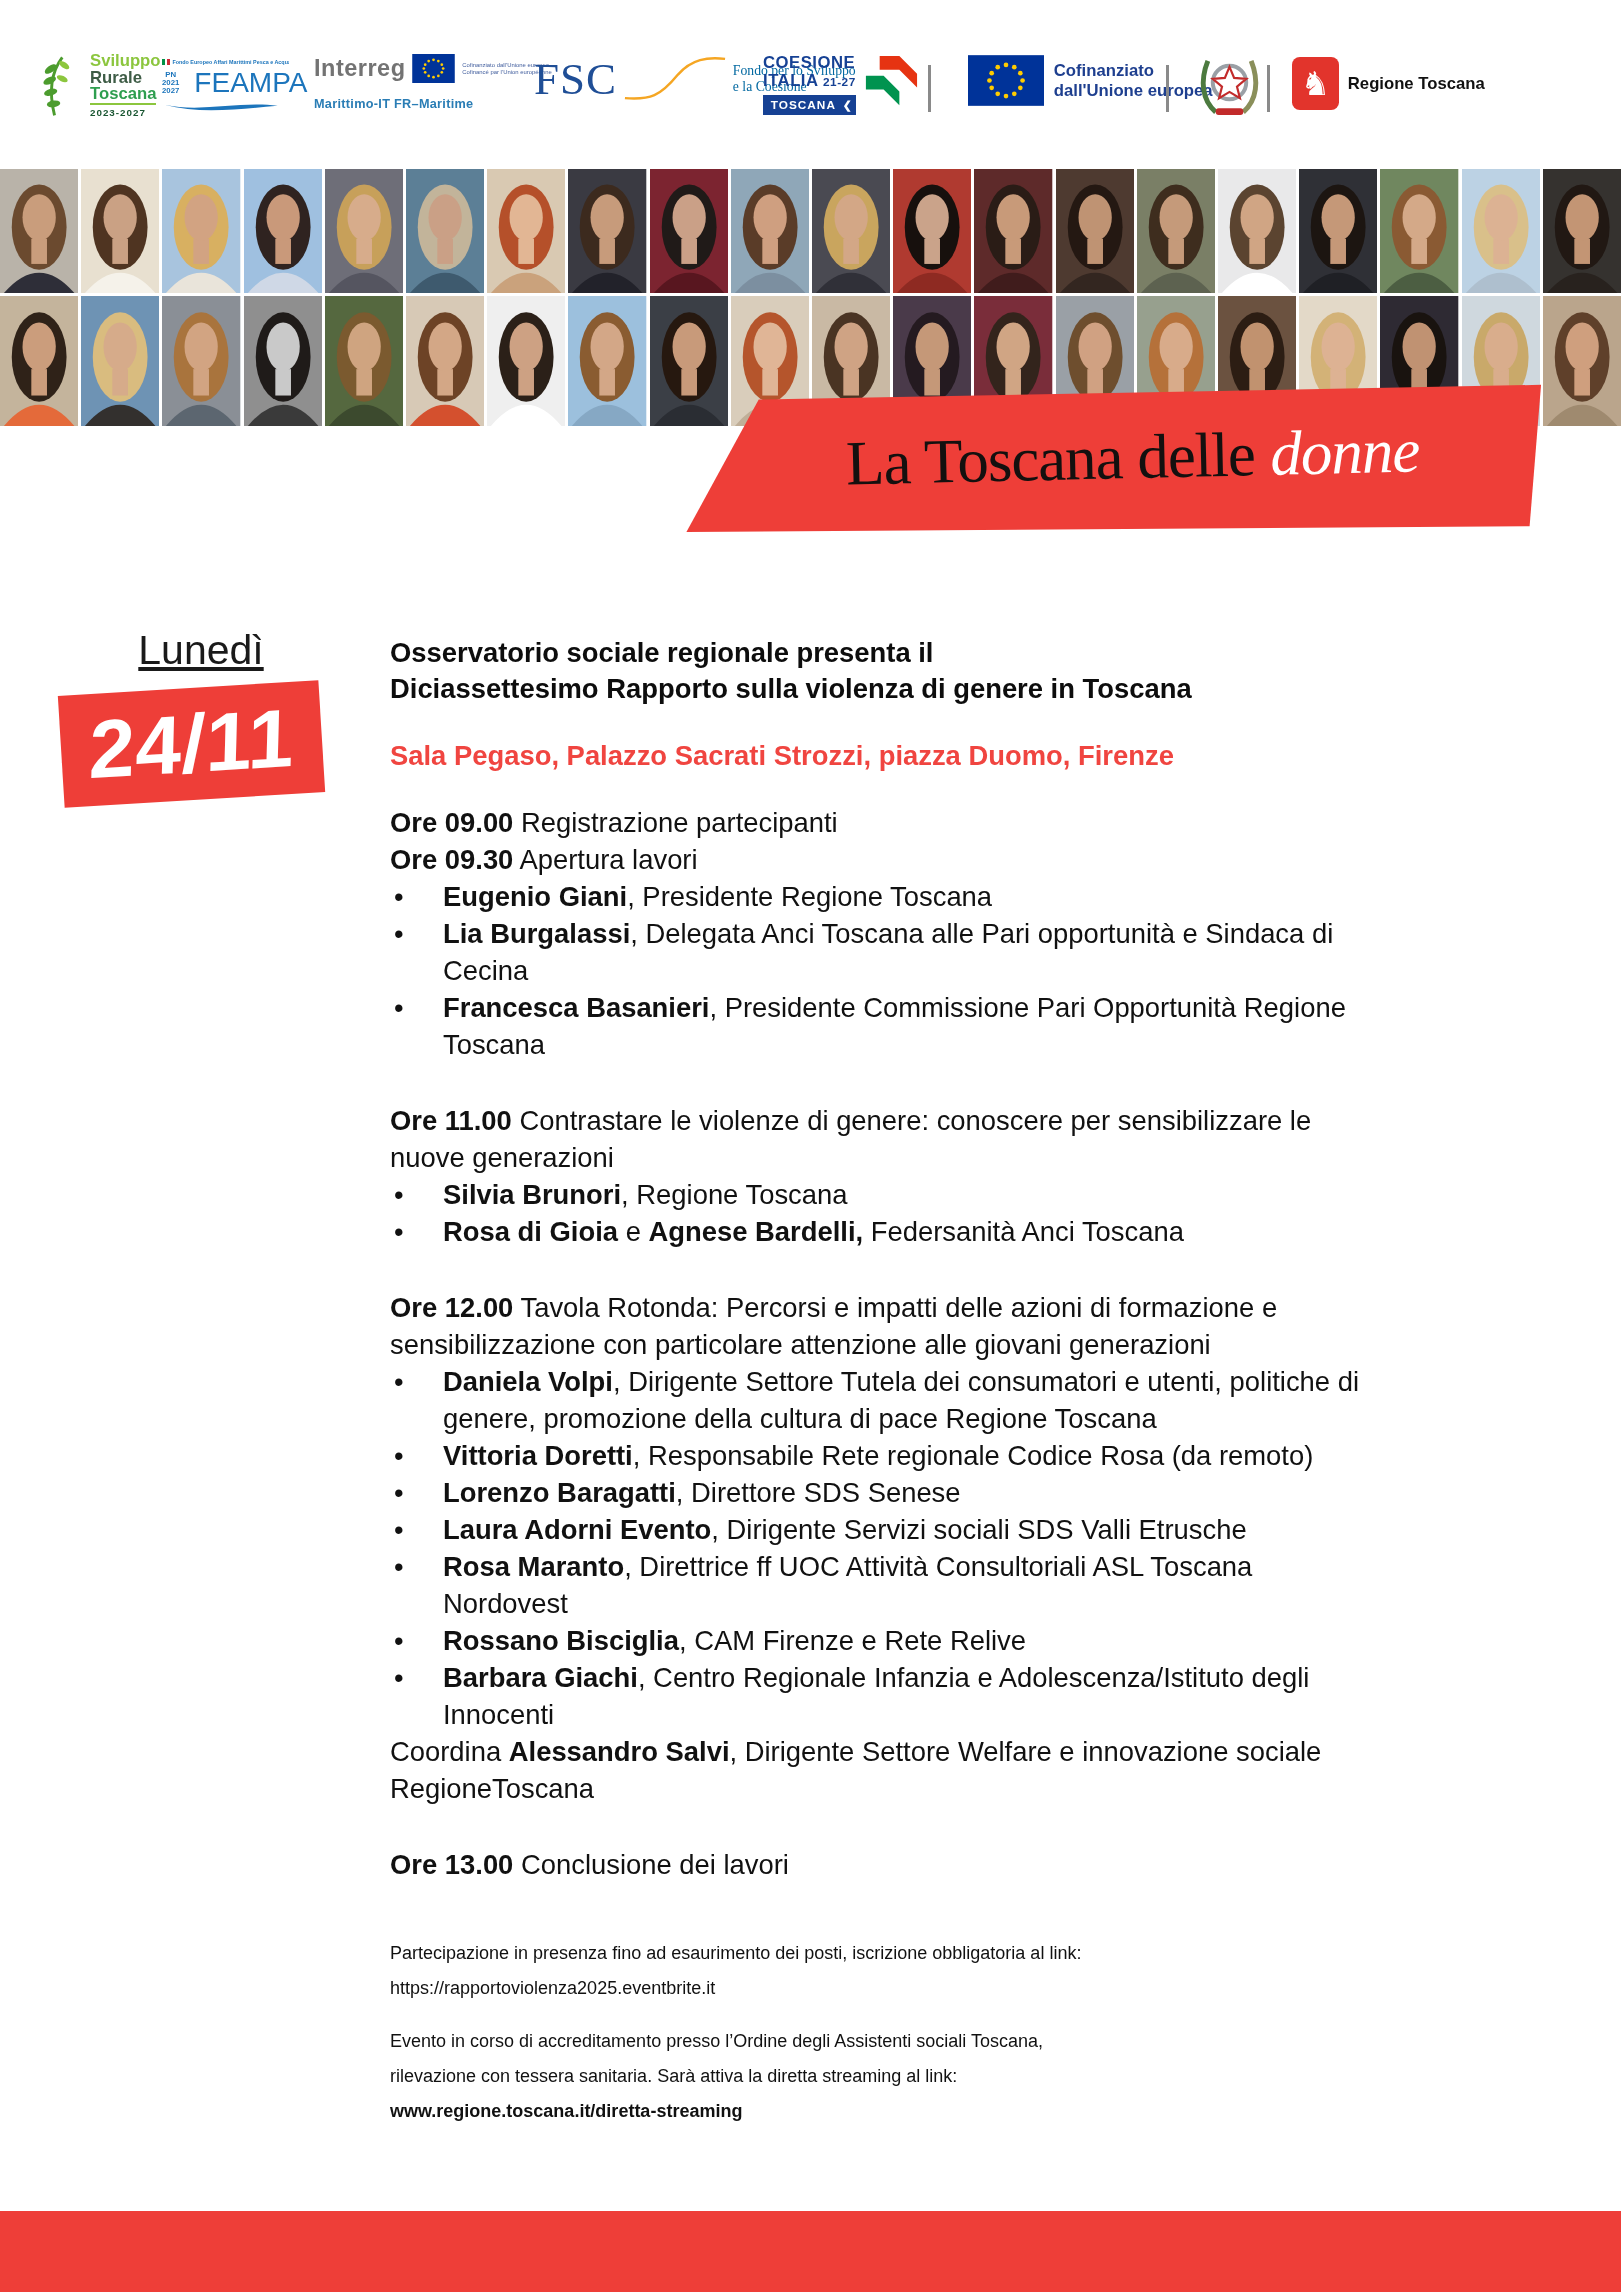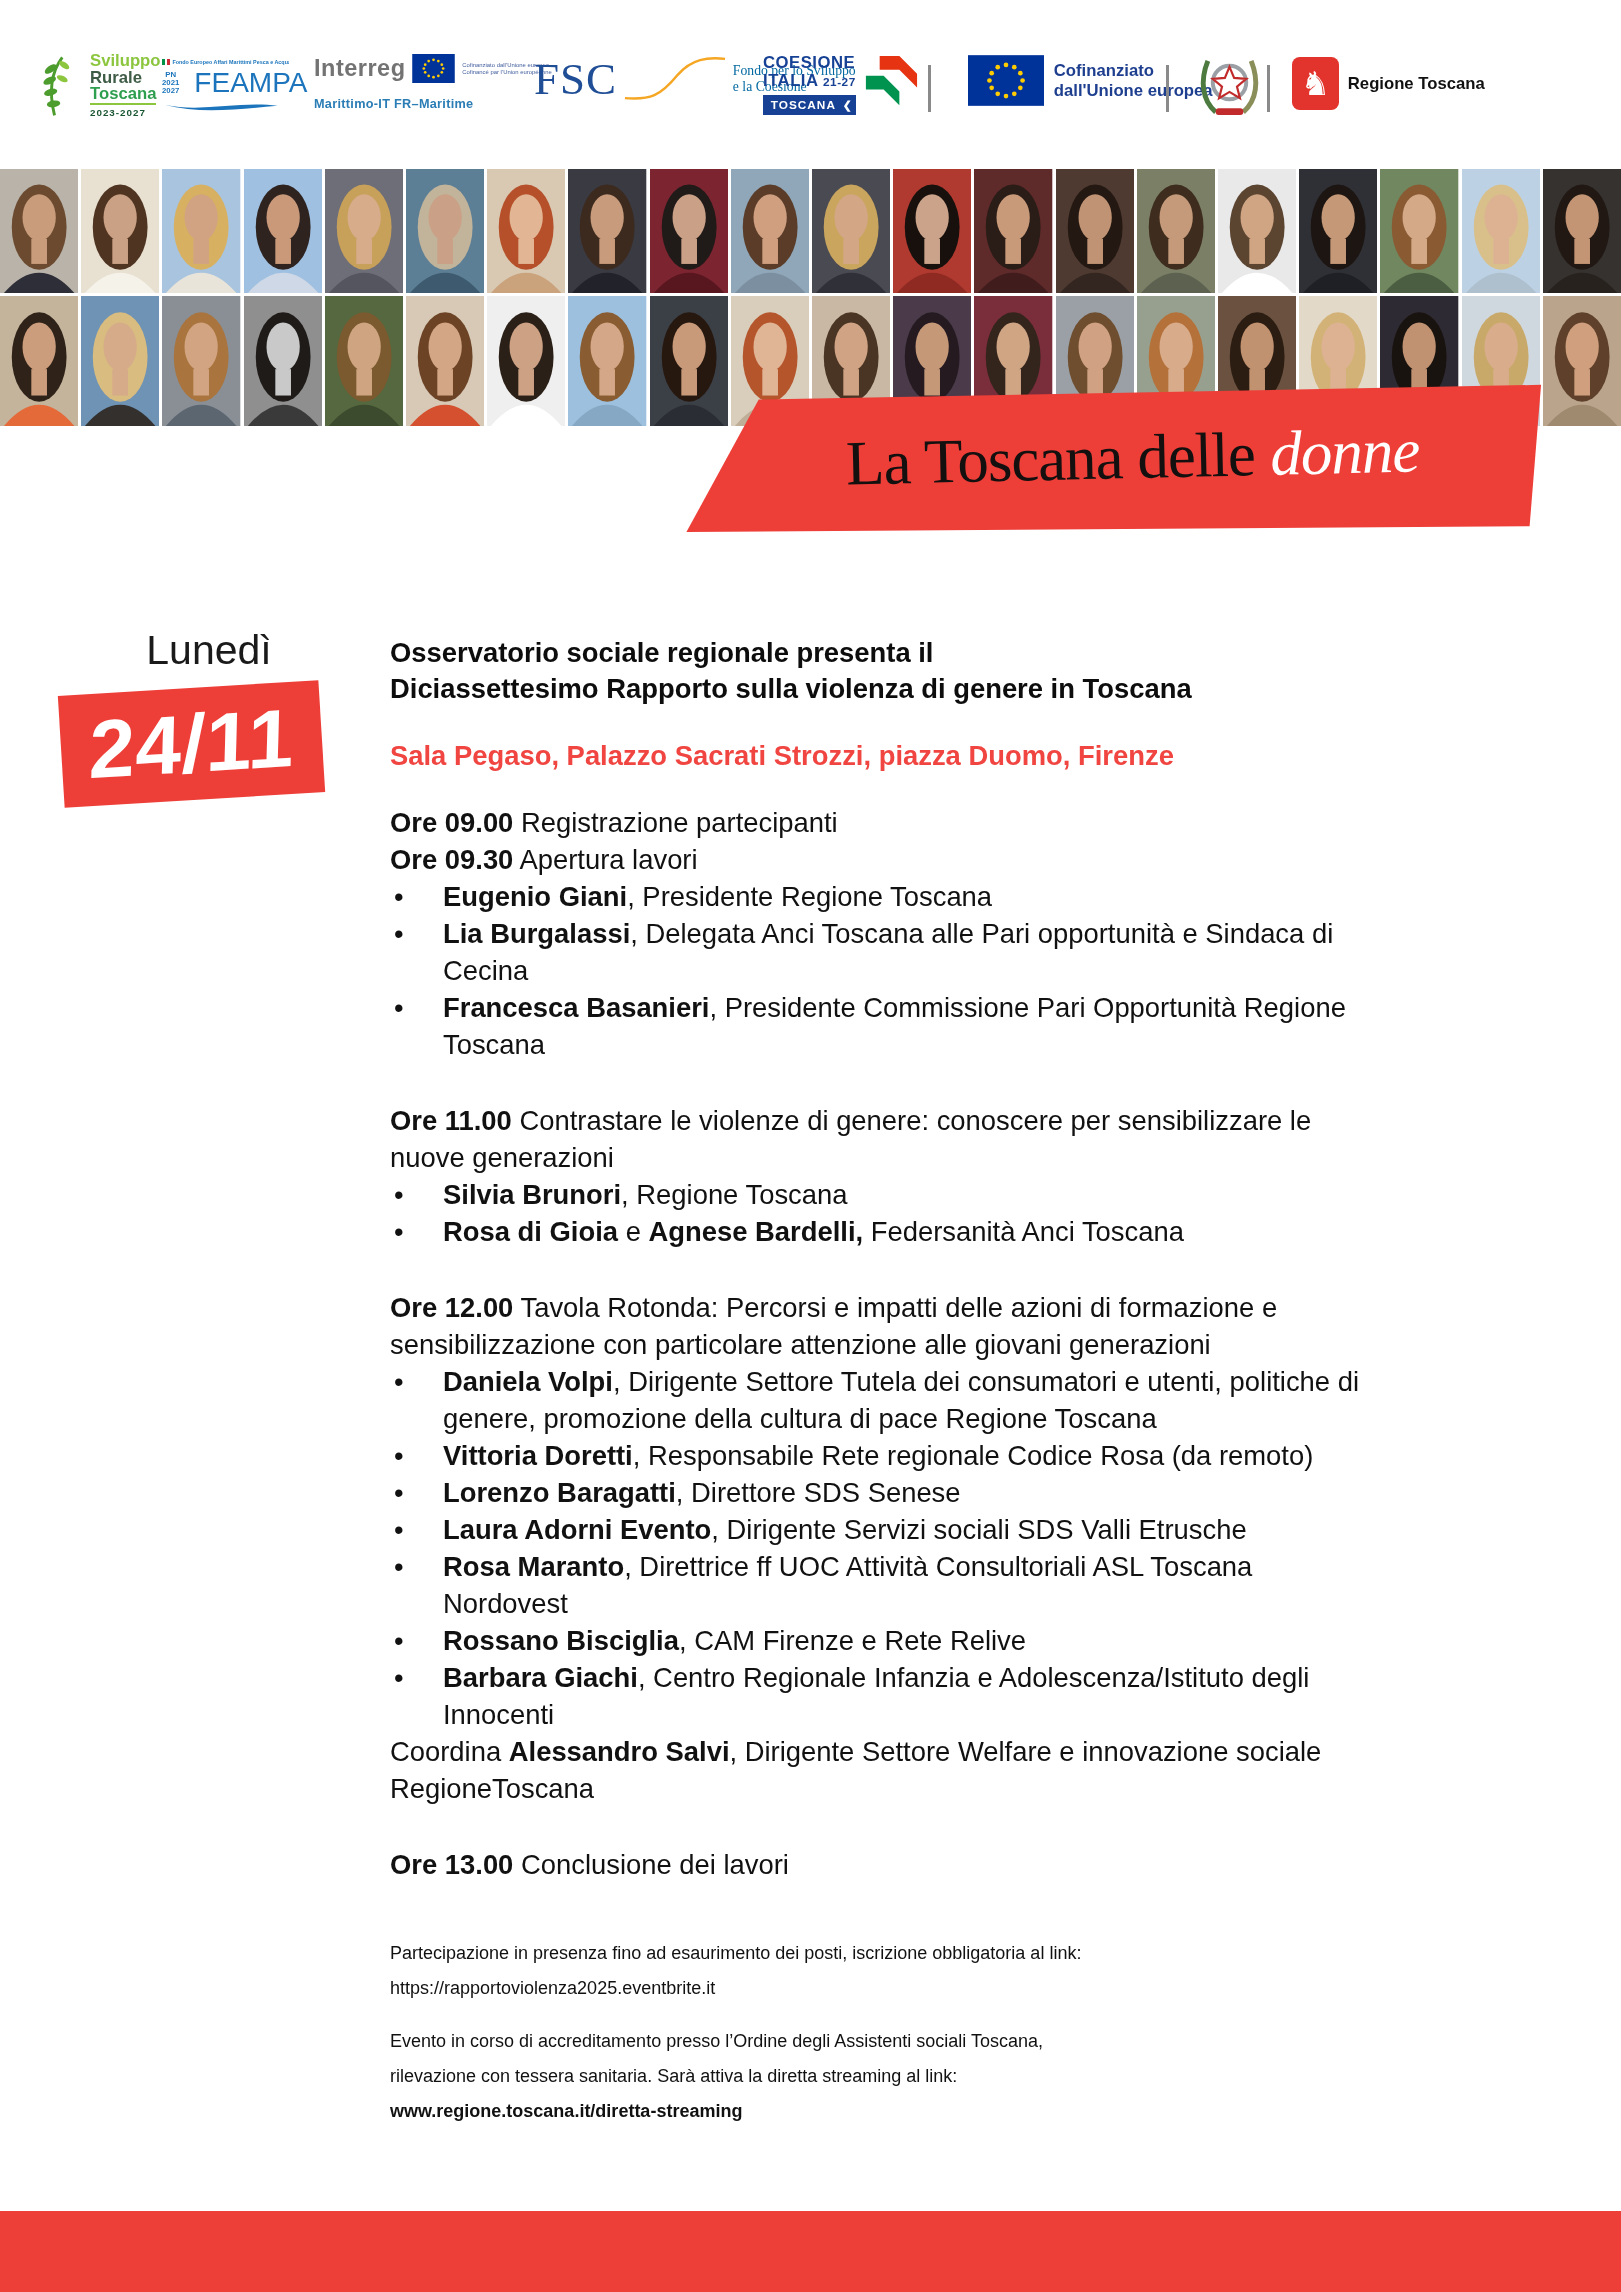--- a/index.html
+++ b/index.html
@@ -56,22 +56,22 @@
   .banner{position:absolute;left:667px;top:378px;width:882px;height:159px;z-index:5;}
   .banner .shape{position:absolute;inset:0;background:var(--accent);
       clip-path:polygon(10.4% 13.6%, 99.1% 4.3%, 97.8% 93.2%, 2.2% 96.9%);}
   .banner .text{position:absolute;left:69px;right:19.6px;top:0;bottom:0;display:flex;
       align-items:center;justify-content:center;transform:rotate(-1.3deg);
       font-family:"Liberation Serif", serif;font-size:63px;letter-spacing:-1px;white-space:nowrap;}
   .banner .t-black{color:#14100f;}
   .banner .t-white{color:#ffffff;font-style:italic;margin-left:15.7px;}
 
   
-  .weekday{position:absolute;left:116px;top:627px;width:186px;text-align:center;
-           font-size:41px;font-weight:500;color:#1a1a1a;}
+  .weekday{position:absolute;left:108px;top:627px;width:186px;text-align:center;
+           font-size:41px;font-weight:500;color:#1a1a1a;text-decoration:underline;}
   .date-box{position:absolute;left:61px;top:688px;width:261px;height:112px;background:var(--accent);
             transform:rotate(-3.5deg);display:flex;align-items:center;justify-content:center;}
   .date-box .d{color:#ffffff;font-size:82px;font-weight:800;transform:skewX(-5deg);letter-spacing:1px;}
 
   
   .content{position:absolute;left:390px;top:635px;width:1145px;font-size:27.4px;line-height:37px;}
   .title{font-weight:bold;line-height:36px;color:#0d0d0d;}
   .location{margin-top:30px;font-weight:bold;color:#F04540;}
   .program{margin-top:30px;}
   .pblock + .pblock{margin-top:39px;}

